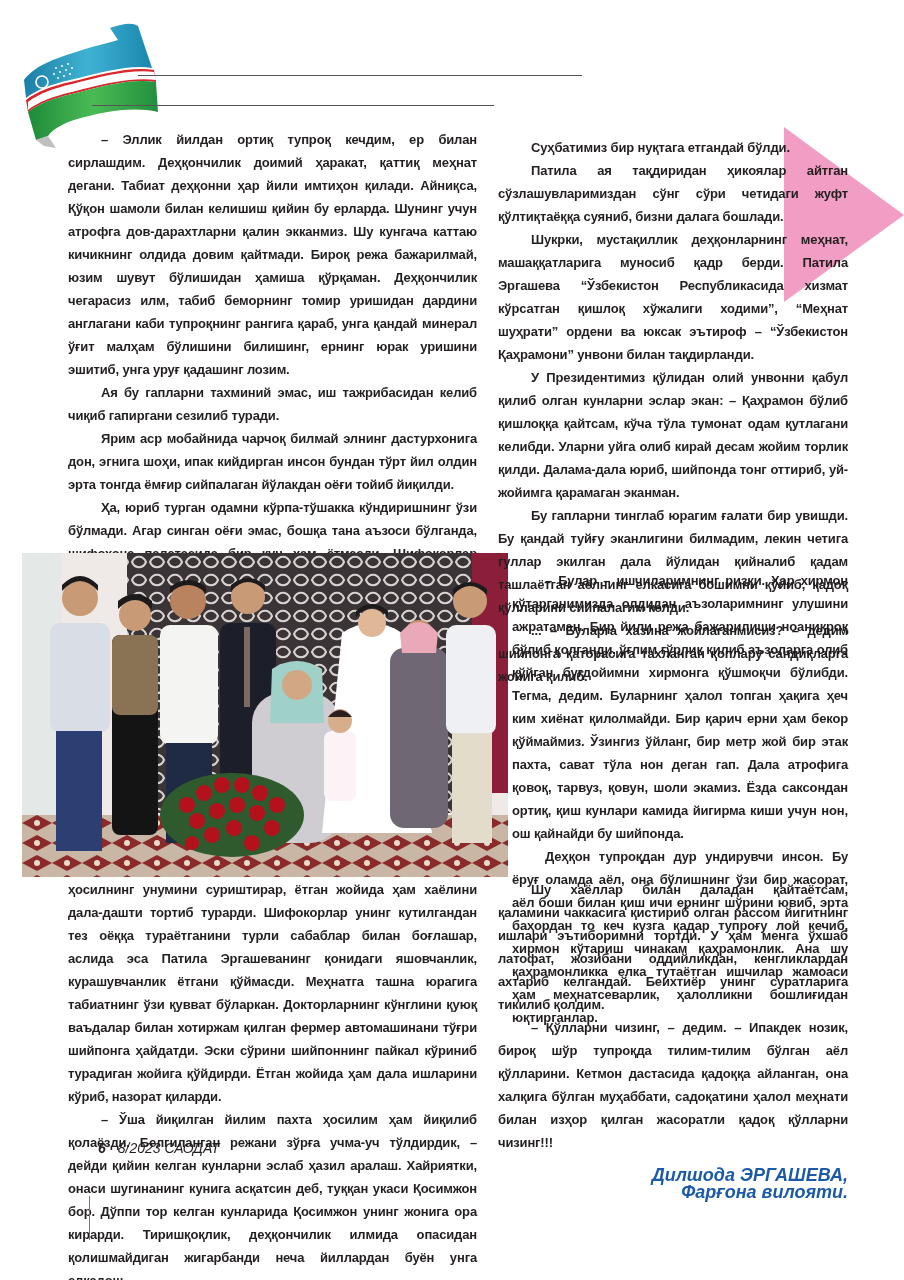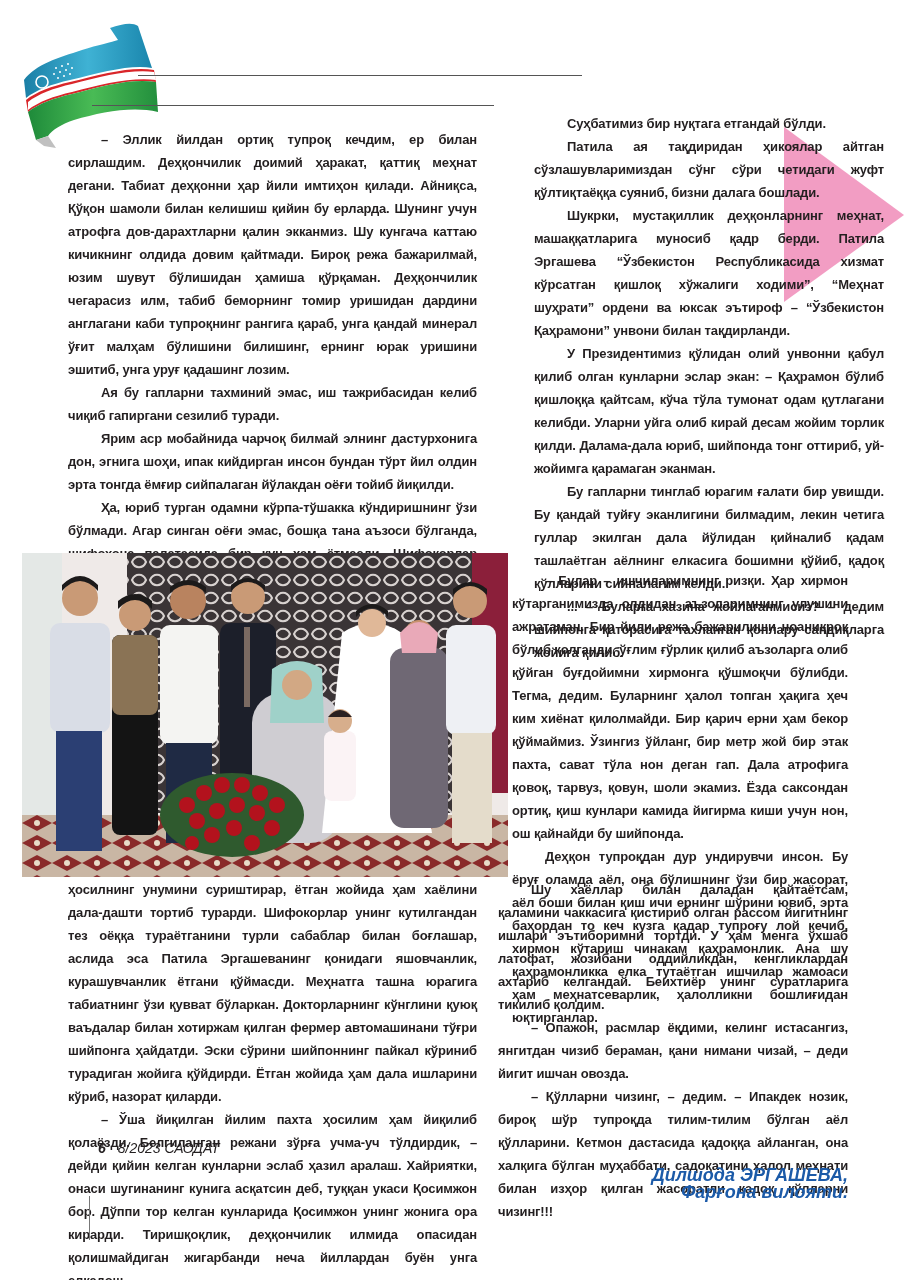--- a/index.html
+++ b/index.html
@@ -10,21 +10,21 @@
   .flag { position: absolute; left: 22px; top: 20px; width: 140px; height: 130px; }
   .rule { position: absolute; height: 1px; background: #555; }
   .rule1 { left: 138px; top: 75px; width: 444px; }
   .rule2 { left: 92px; top: 105px; width: 402px; }
   .pink-tri { position: absolute; left: 784px; top: 127px; width: 120px; height: 175px; }
   .col { position: absolute; font-size: 13px; line-height: 23px; letter-spacing: -0.15px; font-weight: bold; }
   .col p { margin: 0; text-align: justify; text-align-last: left; }
   .col .ind { text-indent: 33px; }
   .col-left-a { left: 68px; top: 128px; width: 409px; }
   .col-left-b { left: 68px; top: 878px; width: 409px; }
-  .col-right-a { left: 498px; top: 112px; width: 350px; margin-left: 36px; }
+  .col-right-a { left: 498px; top: 136px; width: 350px; }
   .col-right-b { left: 512px; top: 569px; width: 336px; }
   .col-right-c { left: 498px; top: 878px; width: 350px; }
   .photo { position: absolute; left: 22px; top: 553px; width: 486px; height: 324px; overflow: hidden; background: #e9e4e2; }
   .author { position: absolute; right: 56px; top: 1167px; text-align: right; color: #1b5aa8; font-weight: bold; font-style: italic; font-size: 18px; line-height: 17px; }
   .footer-bar { position: absolute; left: 89px; top: 1196px; width: 1px; height: 44px; background: #777; }
   .footer { position: absolute; left: 98px; top: 1140px; font-style: italic; font-size: 14px; color: #231f20; }
   .footer .pg { font-weight: bold; margin-right: 12px; }
 </style>
 </head>
 <body>
@@ -163,21 +163,20 @@
     <p class="ind">У Президентимиз қўлидан олий  унвонни қабул қилиб олган кунларни  эслар экан: –  Қаҳрамон бўлиб қишлоққа қайтсам, кўча тўла тумонат одам қутлагани келибди. Уларни уйга олиб кирай десам жойим торлик қилди. Далама-дала юриб, шийпонда тонг оттириб, уй-жойимга қарамаган эканман.</p>
     <p class="ind">Бу гапларни тинглаб юрагим  ғалати бир увишди. Бу қандай туйғу эканлигини билмадим, лекин четига гуллар экилган дала йўлидан  қийналиб қадам ташлаётган аёлнинг елкасига бошимни қўйиб, қадоқ қўлларини сийпалагим келди.</p>
     <p class="ind">... – Буларга хазина жойлаганмисиз? – дедим шийпонга қаторасига тахланган қоплару сандиқларга жойига қилиб.</p>
   </div>
 <div class="col col-right-b">
     <p class="ind">– Булар – ишчиларимнинг ризқи. Ҳар хирмон кўтарганимизда олдидан аъзоларимнинг улушини ажратаман. Бир йили режа бажарилиши ноаниқроқ бўлиб қолганди, ўғлим ғўрлик қилиб аъзоларга олиб қўйган буғдойимни хирмонга қўшмоқчи бўлибди. Тегма, дедим. Буларнинг ҳалол топган ҳақига ҳеч ким хиёнат қилолмайди. Бир қарич ерни ҳам бекор қўймаймиз. Ўзингиз ўйланг, бир метр жой бир этак пахта, са­ват тўла нон деган гап. Дала атрофига қовоқ, тарвуз, қовун, шоли экамиз. Ёзда саксондан ортиқ, қиш кунлари камида йигирма киши учун нон, ош қайнайди бу шийпонда.</p>
     <p class="ind">Деҳқон тупроқдан дур ундирувчи инсон.  Бу ёруғ оламда аёл, она бўлишнинг ўзи бир жасорат, аёл боши билан қиш ичи ернинг шўрини ювиб, эрта баҳордан то кеч кузга қадар тупроғу лой кечиб, хирмон кўтариш чинакам қаҳрамонлик. Ана шу қаҳрамонликка елка тутаётган ишчилар жамоаси ҳам меҳнатсеварлик, ҳалолликни бошлиғидан юқтирганлар.</p>
   </div>
 <div class="col col-right-c">
     <p class="ind">Шу хаёллар билан даладан қайтаётсам, қаламини чаккасига қистириб олган рассом йигитнинг ишлари эътиборимни тортди. У ҳам менга ўхшаб латофат, жозибани  оддийликдан, кенгликлардан ахтариб келгандай. Беихтиёр унинг суратларига тикилиб қолдим.</p>
-    <p class="ind">– Опажон, расмлар ёқдими, келинг истасангиз, янгитдан чизиб бераман, қани нимани чизай, – деди йигит ишчан овозда.</p>
     <p class="ind">– Қўлларни чизинг, – дедим. – Ипакдек нозик, бироқ шўр тупроқда тилим-тилим бўлган аёл қўлларини. Кетмон дастасида қадоққа айланган, она халқига бўлган муҳаббати, садоқатини ҳалол меҳнати билан изҳор қилган жасоратли қадоқ қўлларни чизинг!!!</p>
   </div>
 
 <div class="author">
   <div>Дилшода ЭРГАШЕВА,</div>
   <div>Фарғона вилояти.</div>
 </div>
 
 <div class="footer-bar"></div>
 <div class="footer">

